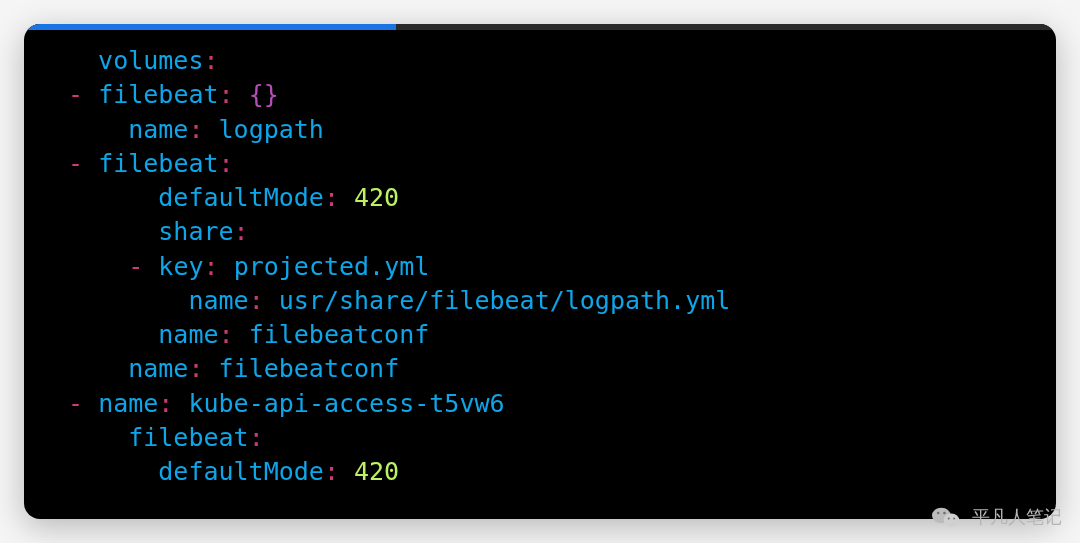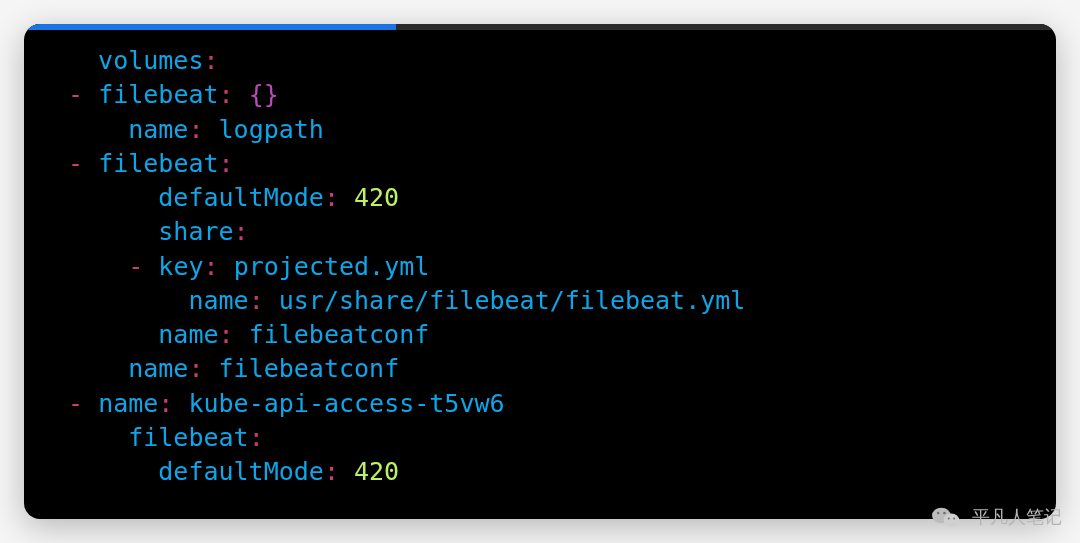--- a/index.html
+++ b/index.html
@@ -91,21 +91,21 @@
   <div class="progress-track">
     <div class="progress-fill" style="width: 36%;"></div>
   </div>
   <div class="code-area" id="code-area">  <span class="tk-key">volumes</span><span class="tk-colon">:</span>
 <span class="tk-dash">-</span> <span class="tk-key">filebeat</span><span class="tk-colon">:</span> <span class="tk-brace">{}</span>
     <span class="tk-key">name</span><span class="tk-colon">:</span> <span class="tk-val">logpath</span>
 <span class="tk-dash">-</span> <span class="tk-key">filebeat</span><span class="tk-colon">:</span>
       <span class="tk-key">defaultMode</span><span class="tk-colon">:</span> <span class="tk-num">420</span>
       <span class="tk-key">share</span><span class="tk-colon">:</span>
     <span class="tk-dash">-</span> <span class="tk-key">key</span><span class="tk-colon">:</span> <span class="tk-val">projected.yml</span>
-        <span class="tk-key">name</span><span class="tk-colon">:</span> <span class="tk-val">usr/share/filebeat/filebeat.yml</span>
+        <span class="tk-key">name</span><span class="tk-colon">:</span> <span class="tk-val">usr/share/filebeat/logpath.yml</span>
       <span class="tk-key">name</span><span class="tk-colon">:</span> <span class="tk-val">filebeatconf</span>
     <span class="tk-key">name</span><span class="tk-colon">:</span> <span class="tk-val">filebeatconf</span>
 <span class="tk-dash">-</span> <span class="tk-key">name</span><span class="tk-colon">:</span> <span class="tk-val">kube-api-access-t5vw6</span>
     <span class="tk-key">filebeat</span><span class="tk-colon">:</span>
       <span class="tk-key">defaultMode</span><span class="tk-colon">:</span> <span class="tk-num">420</span>
 </div>
 </div>
 
 <div class="watermark">
   <span class="wechat-icon">

